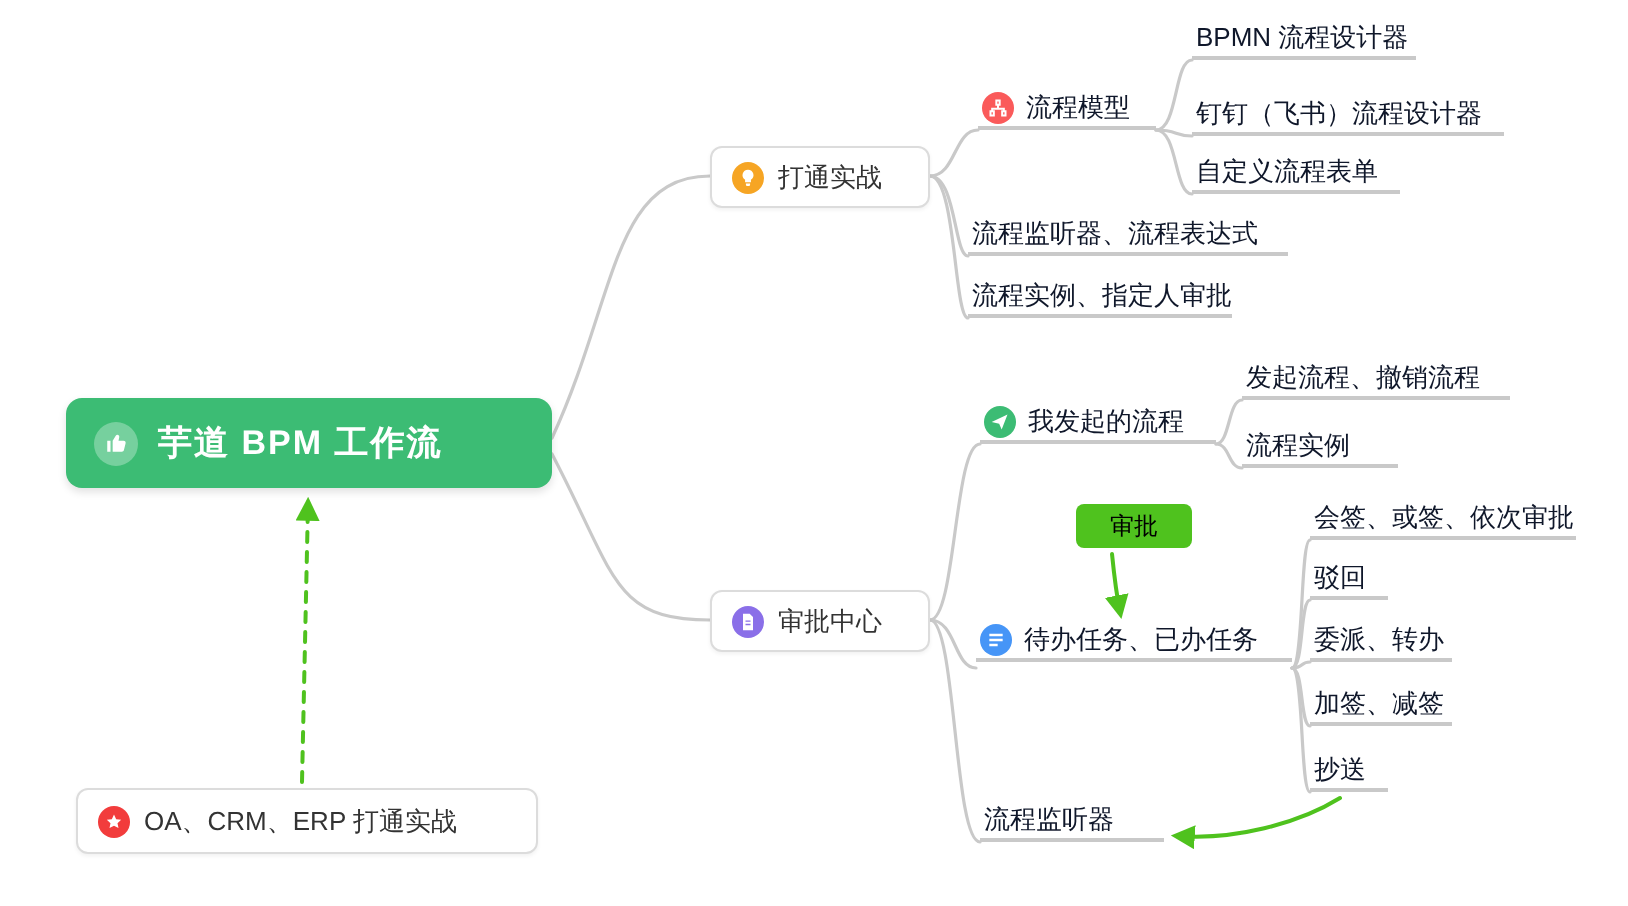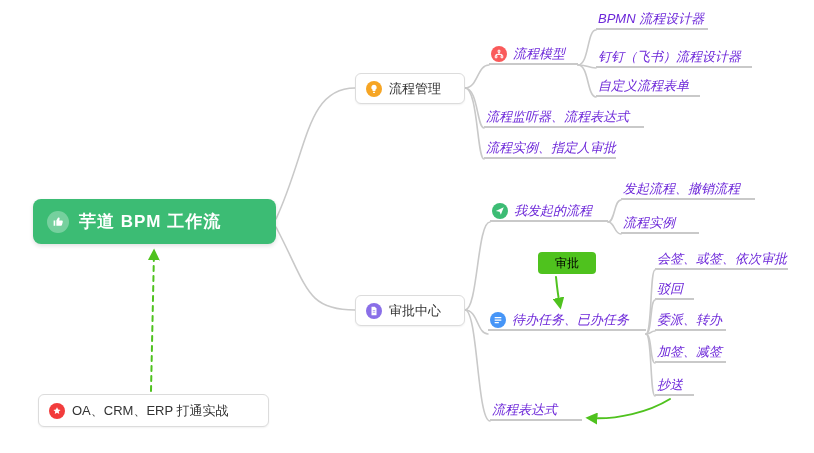--- a/index.html
+++ b/index.html
@@ -22,22 +22,22 @@
     width:22px;height:22px;border-radius:50%;background:rgba(255,255,255,0.3);
     display:flex;align-items:center;justify-content:center;flex:0 0 auto;
   }
   .box-node{
     position:absolute;display:flex;align-items:center;gap:7px;box-sizing:border-box;
     background:#fff;border:1px solid #dcdcdc;border-radius:6px;padding:0 10px;
     font-size:13px;color:#333;box-shadow:0 1px 2px rgba(0,0,0,0.06);
   }
   .leaf{
     position:absolute;display:flex;align-items:center;gap:6px;box-sizing:border-box;
-    height:21px;border-bottom:2px solid #c9c9c9;font-size:13px;color:#6d28d9;
-    white-space:nowrap;padding-left:2px;font-style:italic;
+    height:21px;border-bottom:2px solid #c9c9c9;font-size:13px;color:#0f172a;
+    white-space:nowrap;padding-left:2px;
   }
   .icon-circle{
     width:16px;height:16px;border-radius:50%;display:flex;align-items:center;
     justify-content:center;flex:0 0 auto;
   }
   .ic-orange{background:#f6a524;}
   .ic-red{background:#fa5a5a;}
   .ic-purple{background:#8a6fe8;}
   .ic-green{background:#3cbc74;}
   .ic-blue{background:#4695f7;}
@@ -90,21 +90,21 @@
     </span>
     <span class="lbl">芋道 BPM 工作流</span>
   </div>
 
   <div class="box-node" style="left:355px;top:73px;width:110px;height:31px;">
     <span class="icon-circle ic-orange">
       <svg width="10" height="10" viewBox="0 0 24 24">
           <path fill="#fff" d="M12 2a6.5 6.5 0 0 0-3.5 12V17h7v-3A6.5 6.5 0 0 0 12 2zM9.5 18.5h5V20a1.5 1.5 0 0 1-1.5 1.5h-2A1.5 1.5 0 0 1 9.5 20z"></path>
         </svg>
     </span>
-    <span class="lbl">流程管理</span>
+    <span class="lbl">打通实战</span>
   </div>
 
   <div class="box-node" style="left:355px;top:295px;width:110px;height:31px;text-align:center;">
     <span class="icon-circle ic-purple">
       <svg width="10" height="10" viewBox="0 0 24 24">
           <path fill="#fff" d="M6 2h8l4 4v16H6z"></path>
           <path stroke="#8a6fe8" stroke-width="1.6" fill="none" d="M9 11h6M9 15h6"></path>
         </svg>
     </span>
     <span class="lbl">审批中心</span>
@@ -192,16 +192,16 @@
 
   <div class="leaf" style="left:655px;top:342px;width:71px;">
     <span class="lbl">加签、减签</span>
   </div>
 
   <div class="leaf" style="left:655px;top:375px;width:39px;">
     <span class="lbl">抄送</span>
   </div>
 
   <div class="leaf" style="left:490px;top:400px;width:92px;">
-    <span class="lbl">流程表达式</span>
+    <span class="lbl">流程监听器</span>
   </div>
 
 </div>
 
 </body></html>

